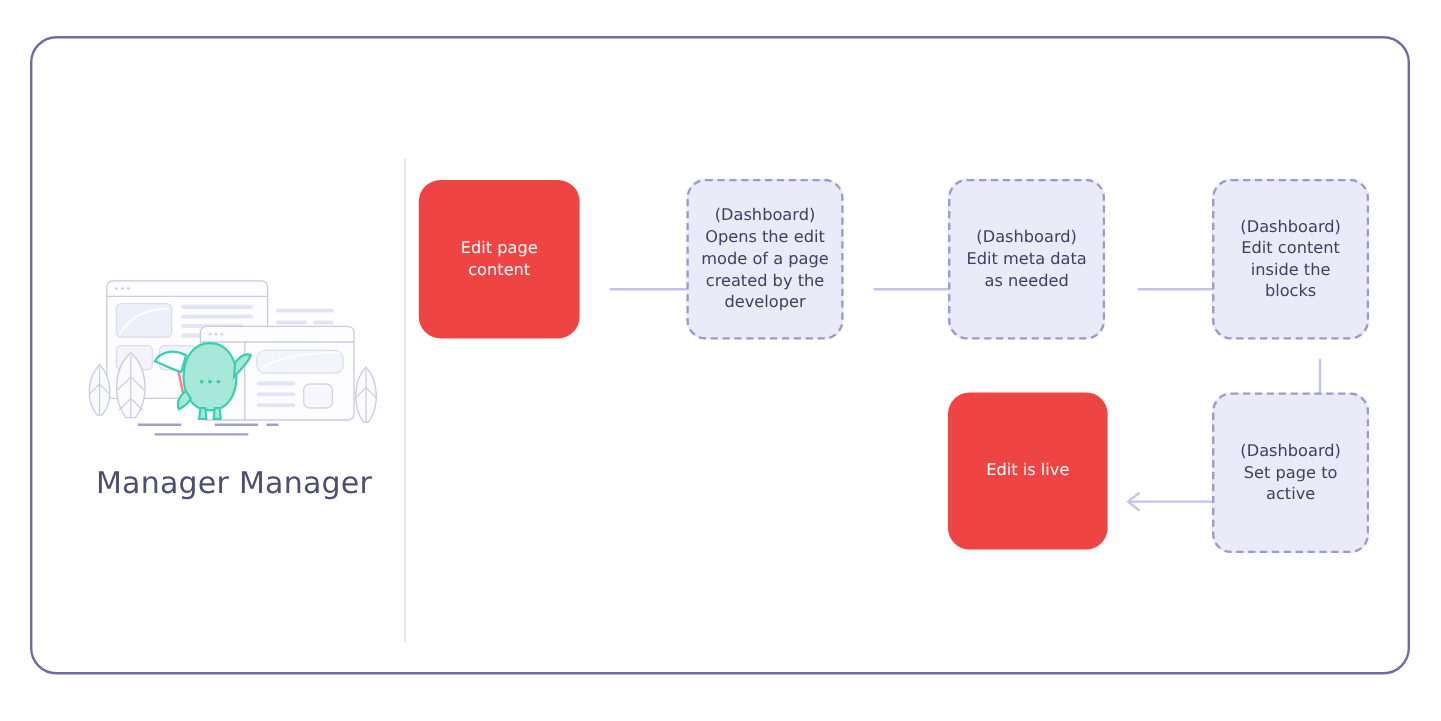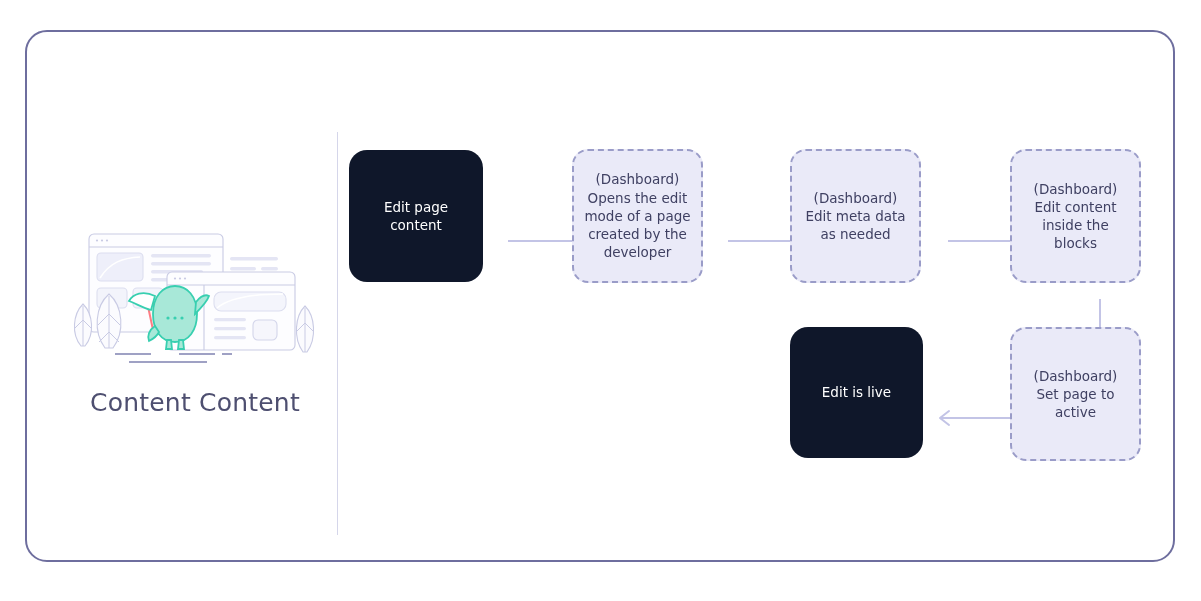--- a/index.html
+++ b/index.html
@@ -76,21 +76,21 @@
     text-align: center;
     border-radius: 18px;
   }
   .node-text {
     font-size: 13.5px;
     line-height: 1.35;
     padding: 0 9px;
     white-space: pre-line;
   }
   .node.solid {
-    background: #0f172a;
+    background: #ef4444;
     border: none;
   }
   .node.solid .node-text {
     color: #ffffff;
     font-weight: 400;
   }
   .node.dashed {
     background: #eaeaf8;
     border: 2px dashed #9a9cc8;
     border-radius: 16px;
@@ -235,21 +235,21 @@
 
         <g stroke="#9fa1c4" stroke-width="2" stroke-linecap="butt">
           <line x1="48" y1="132" x2="84" y2="132"></line>
           <line x1="112" y1="132" x2="148" y2="132"></line>
           <line x1="155" y1="132" x2="165" y2="132"></line>
           <line x1="62" y1="140" x2="140" y2="140"></line>
         </g>
       </svg>
     </div>
 
-    <div id="persona-title">Content Content</div>
+    <div id="persona-title">Manager Manager</div>
   </div>
 
   <svg class="connector" style="left:456px; top:189px;" width="130" height="40" viewBox="0 0 130 40">
     <line class="conn-line" x1="25" y1="20" x2="112" y2="20"></line>
     <polyline class="conn-head" points="104,13 113,20 104,27"></polyline>
   </svg>
 
   <svg class="connector" style="left:676px; top:189px;" width="130" height="40" viewBox="0 0 130 40">
     <line class="conn-line" x1="25" y1="20" x2="112" y2="20"></line>
     <polyline class="conn-head" points="104,13 113,20 104,27"></polyline>

